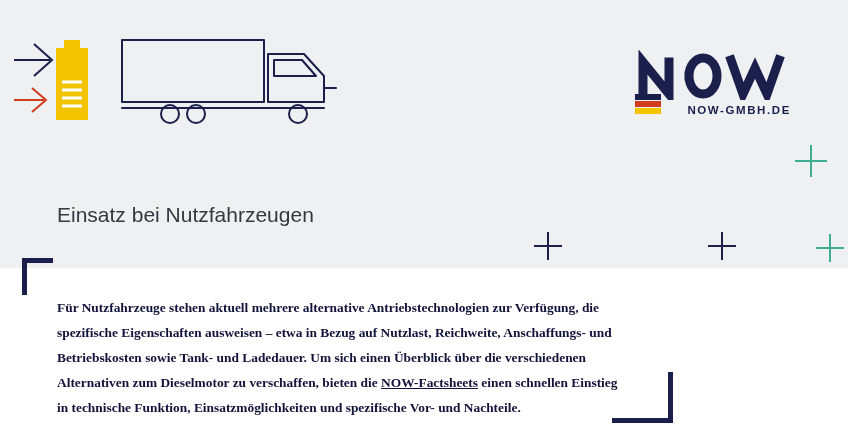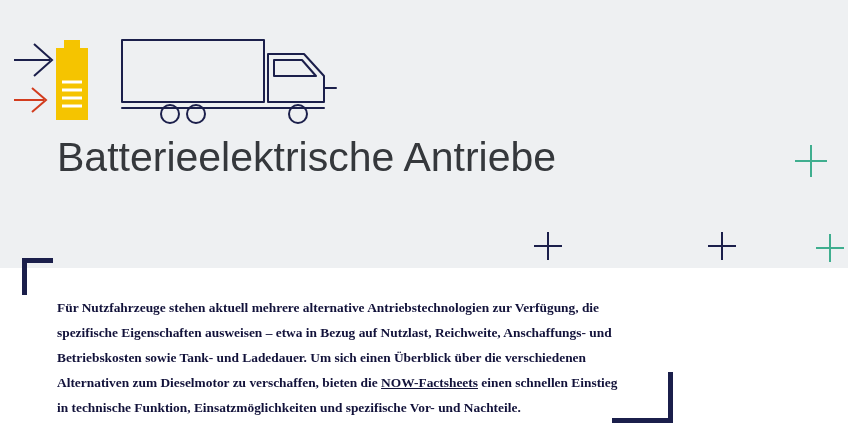--- a/index.html
+++ b/index.html
@@ -192,20 +192,38 @@
 
         <circle cx="52" cy="84" r="9"></circle>
         <circle cx="78" cy="84" r="9"></circle>
         <circle cx="180" cy="84" r="9"></circle>
 
         <line x1="206" y1="58" x2="218" y2="58"></line>
       </g>
     </svg>
   </div>
 
+  <div class="logo-wrap">
+    <div class="flag">
+      <div class="black"></div>
+      <div class="red"></div>
+      <div class="gold"></div>
+    </div>
+    <svg class="logo-mark" width="160" height="50" viewBox="0 0 160 50" xmlns="http://www.w3.org/2000/svg">
+      <g fill="none" stroke="#1b1f4b" stroke-width="9" stroke-linecap="square">
+
+        <path d="M10 44 L10 12 L36 44 L36 12"></path>
+
+        <path d="M56 26 a14 18 0 1 0 28 0 a14 18 0 1 0 -28 0"></path>
+
+        <path d="M98 10 L110 44 L122 18 L134 44 L146 10"></path>
+      </g>
+    </svg>
+    <div class="logo-url">NOW-GMBH.DE</div>
+  </div>
 
   <div class="plus" style="left:795px; top:145px; width:32px; height:32px;">
     <span class="h" style="background:#3fae8f;"></span>
     <span class="v" style="background:#3fae8f;"></span>
   </div>
   <div class="plus" style="left:534px; top:232px; width:28px; height:28px;">
     <span class="h" style="background:#1b1f4b;"></span>
     <span class="v" style="background:#1b1f4b;"></span>
   </div>
   <div class="plus" style="left:708px; top:232px; width:28px; height:28px;">
@@ -214,21 +232,21 @@
   </div>
   <div class="plus" style="left:816px; top:234px; width:28px; height:28px;">
     <span class="h" style="background:#3fae8f;"></span>
     <span class="v" style="background:#3fae8f;"></span>
   </div>
   <div class="plus" style="left:796px; top:322px; width:30px; height:30px;">
     <span class="h" style="background:#f5c400;"></span>
     <span class="v" style="background:#f5c400;"></span>
   </div>
 
-  <div class="title">Batterieelektrische Antriebe</div>
+  <div class="subtitle">Einsatz bei Nutzfahrzeugen</div>
 
   <div class="body-area"></div>
   <div class="bracket-tl"></div>
   <div class="bracket-br"></div>
 
   <p class="paragraph"><span>Für Nutzfahrzeuge stehen aktuell mehrere alternative Antriebstechnologien zur Verfügung, die spezifische Eigenschaften ausweisen – etwa in Bezug auf Nutzlast, Reichweite, Anschaffungs- und Betriebskosten sowie Tank- und Ladedauer. Um sich einen Überblick über die verschiedenen Alternativen zum Dieselmotor zu verschaffen, bieten die </span><span class="link">NOW-Factsheets</span><span> einen schnellen Einstieg in technische Funktion, Einsatzmöglichkeiten und spezifische Vor- und Nachteile.</span></p>
 
 </div>
 
 </body></html>

